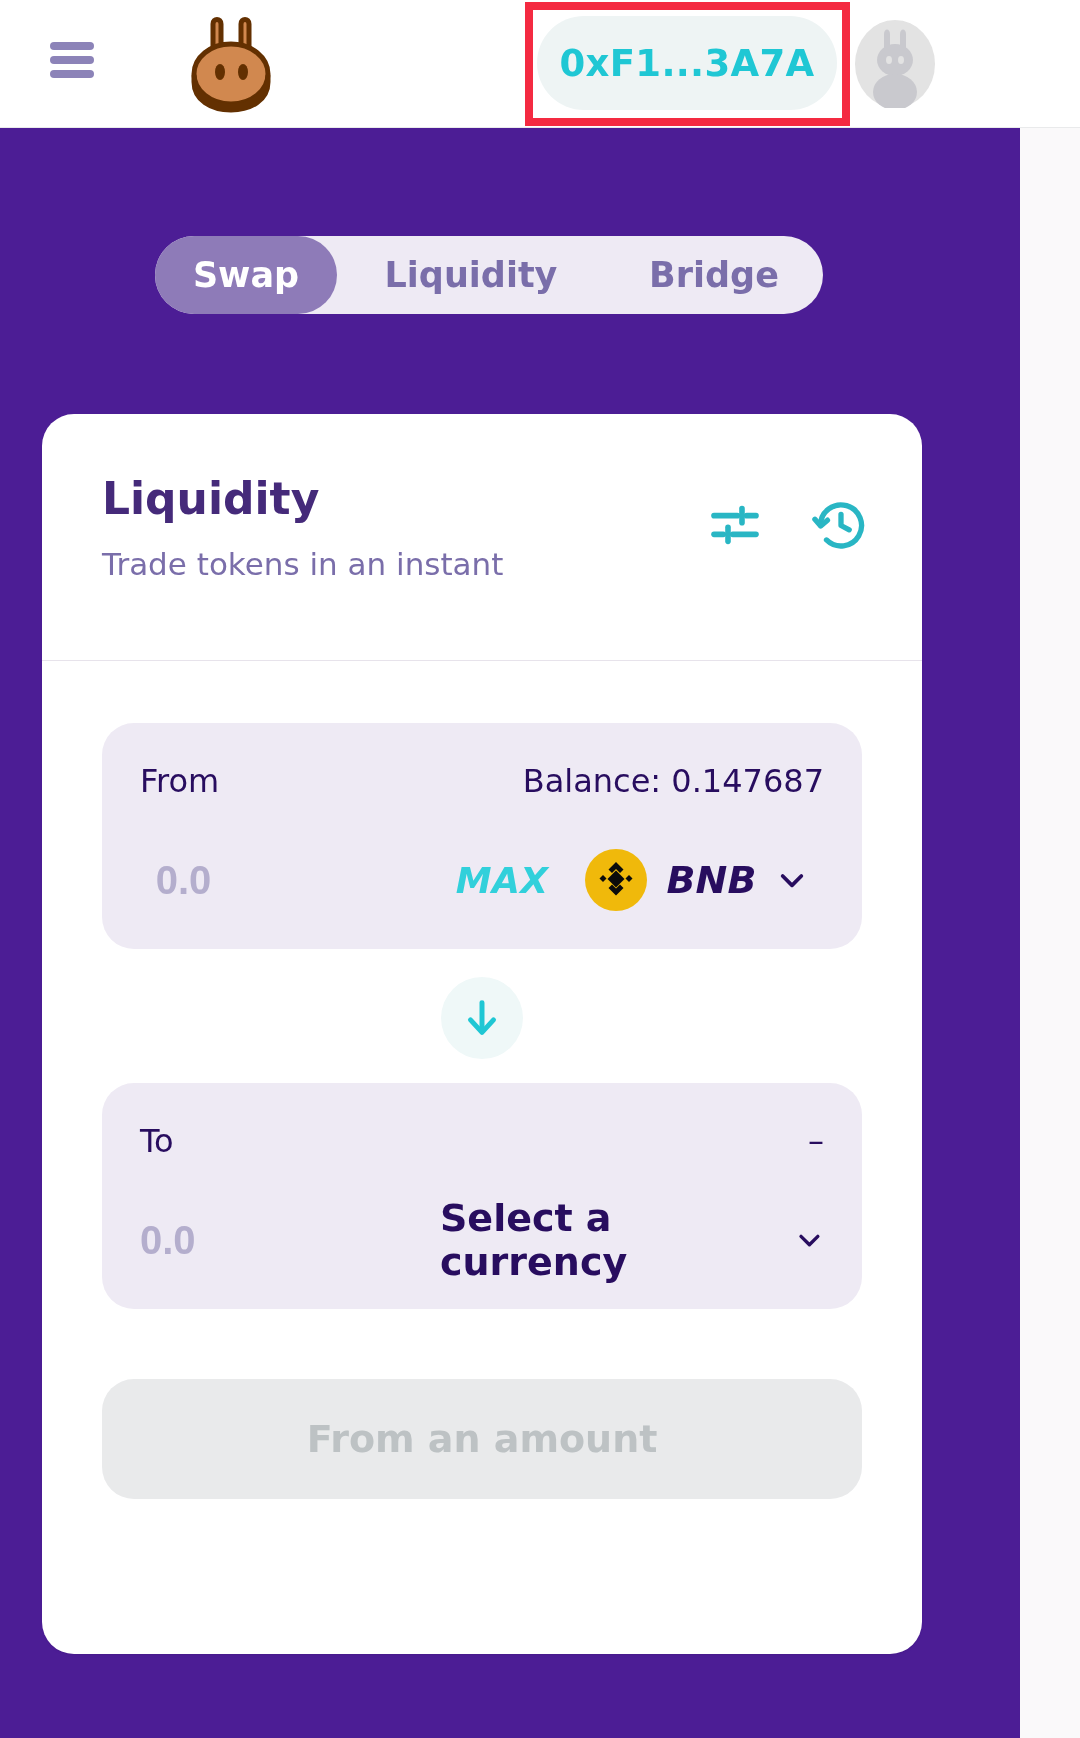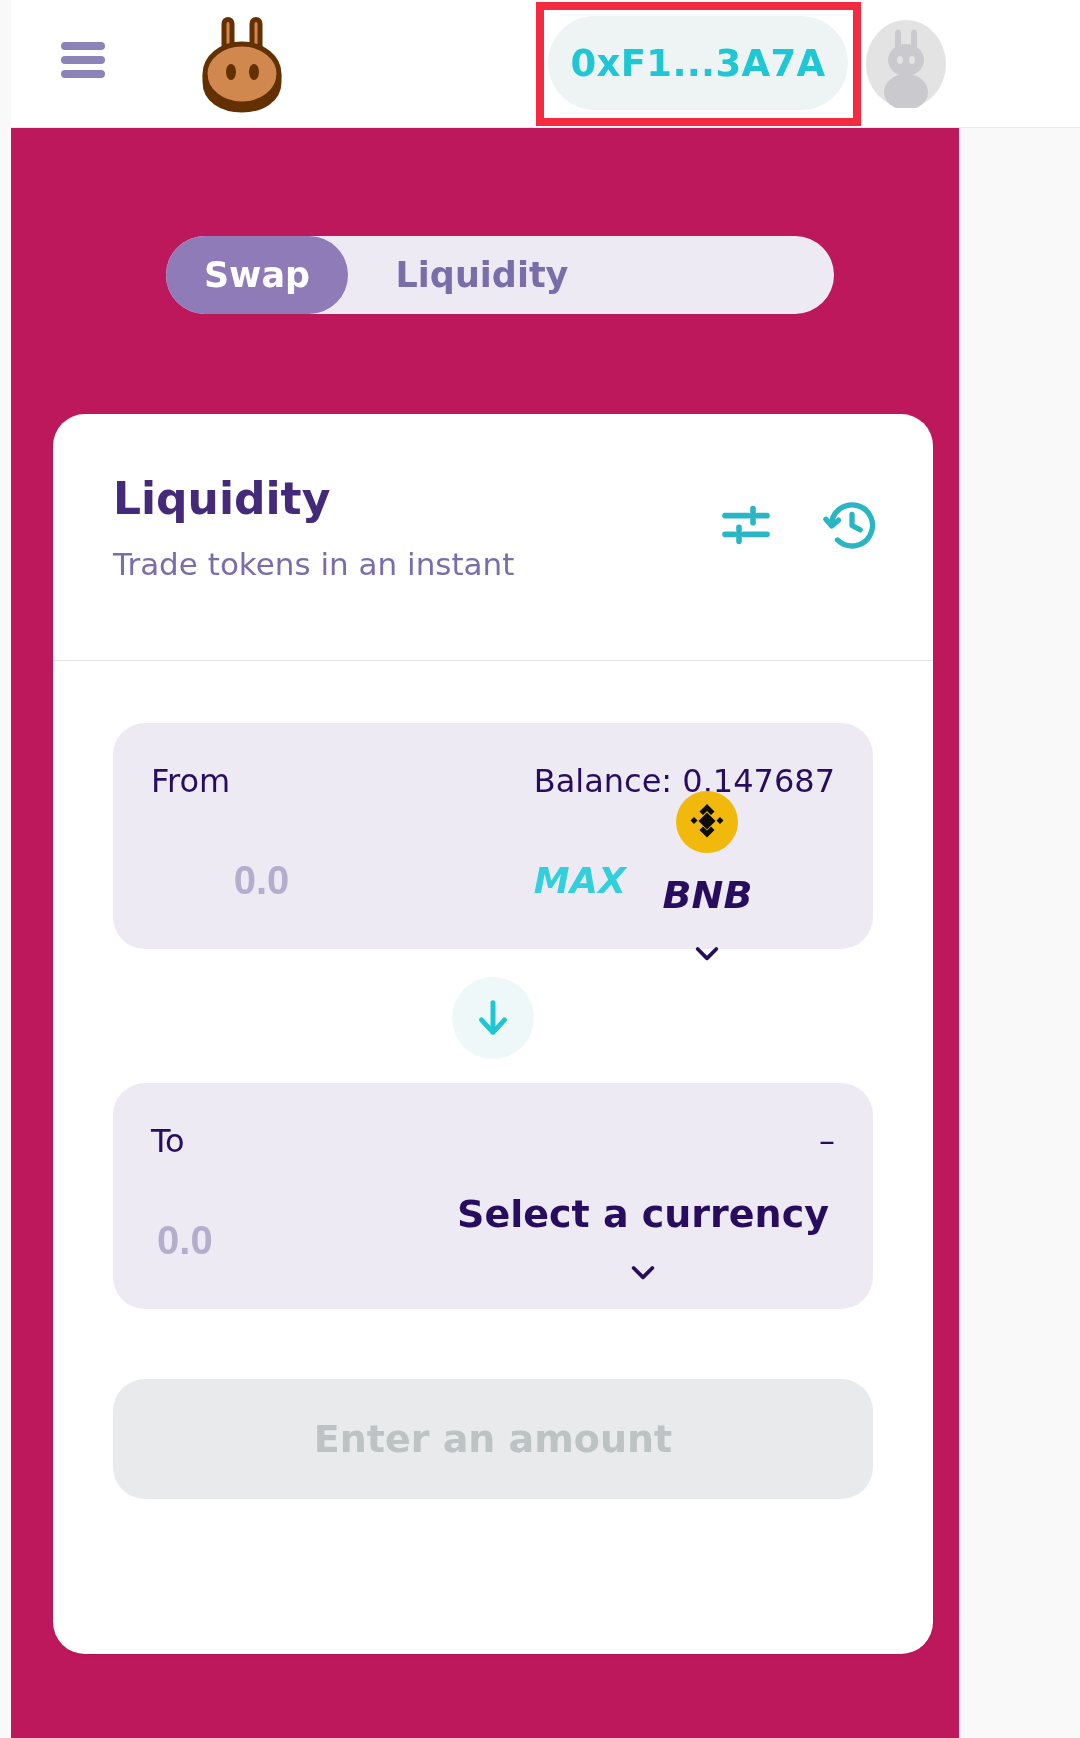--- a/index.html
+++ b/index.html
@@ -2,21 +2,21 @@
 <html><head>
 <meta charset="utf-8">
 <style>
   * { box-sizing: border-box; margin: 0; padding: 0; }
   html, body {
     width: 1080px; height: 1738px;
     font-family: "DejaVu Sans", sans-serif;
     background: #FAF9FA;
     overflow: hidden;
   }
-  .screen { position: relative; width: 948px; height: 1738px; background: #be185d; margin-left: 11px; }
+  .screen { position: relative; width: 1020px; height: 1738px; background: #4c1d95; }
 
   
   .header {
     position: absolute; top: 0; left: 0;
     width: 1080px; height: 128px;
     background: #FFFFFF;
     display: flex; align-items: center;
     border-bottom: 1px solid #E9EAEB;
   }
   .hamburger {
@@ -114,21 +114,21 @@
   .cur-amount {
     font-size: 40px; color: #B4AECD; font-weight: bold;
     background: transparent; border: none; outline: none;
     width: 300px;
   }
   .cur-right { display: flex; align-items: center; gap: 36px; font-style: italic; }
   .max-btn {
     font-size: 36px; font-weight: bold; color: #31D0DB;
     cursor: pointer; letter-spacing: 0.5px;
   }
-  .token-sel { display: flex; align-items: center; gap: 20px; cursor: pointer; flex-direction: column; }
+  .token-sel { display: flex; align-items: center; gap: 20px; cursor: pointer; }
   .token-logo { width: 62px; height: 62px; }
   .token-name { font-size: 38px; color: #280D5F; font-weight: bold; }
   .sel-currency { font-size: 38px; color: #280D5F; font-weight: bold; }
   .chev { width: 32px; height: 32px; }
 
   
   .swap-arrow-wrap { display: flex; justify-content: center; margin: 28px 0 24px 0; }
   .swap-arrow {
     width: 82px; height: 82px; border-radius: 50%;
     background: #EFF8F8;
@@ -187,20 +187,23 @@
       <ellipse cx="40" cy="72" rx="22" ry="18" fill="#C9C9CE"></ellipse>
     </svg>
   </div>
 
   <div class="tabs-wrap">
     <div class="tab tab-swap active">
       <span>Swap</span>
     </div>
     <div class="tab tab-liquidity">
       <span>Liquidity</span>
+    </div>
+    <div class="tab tab-bridge">
+      <span>Bridge</span>
     </div>
   </div>
 
   <div class="card">
 
     <div class="card-head">
       <div class="card-title">Liquidity</div>
       <div class="card-sub">Trade tokens in an instant</div>
 
       <div class="card-actions">
@@ -273,17 +276,17 @@
           <input class="cur-amount" type="text" value="0.0" style="">
           <div class="token-sel">
             <span class="sel-currency">Select a currency</span>
             <svg class="chev" viewBox="0 0 24 24" fill="none" stroke="#280D5F" stroke-width="2.8" stroke-linecap="round" stroke-linejoin="round">
               <polyline points="5,9 12,16 19,9"></polyline>
             </svg>
           </div>
         </div>
       </div>
 
-      <button class="cta" disabled="">Enter an amount</button>
+      <button class="cta" disabled="">From an amount</button>
 
     </div>
   </div>
 </div>
 
 </body></html>

